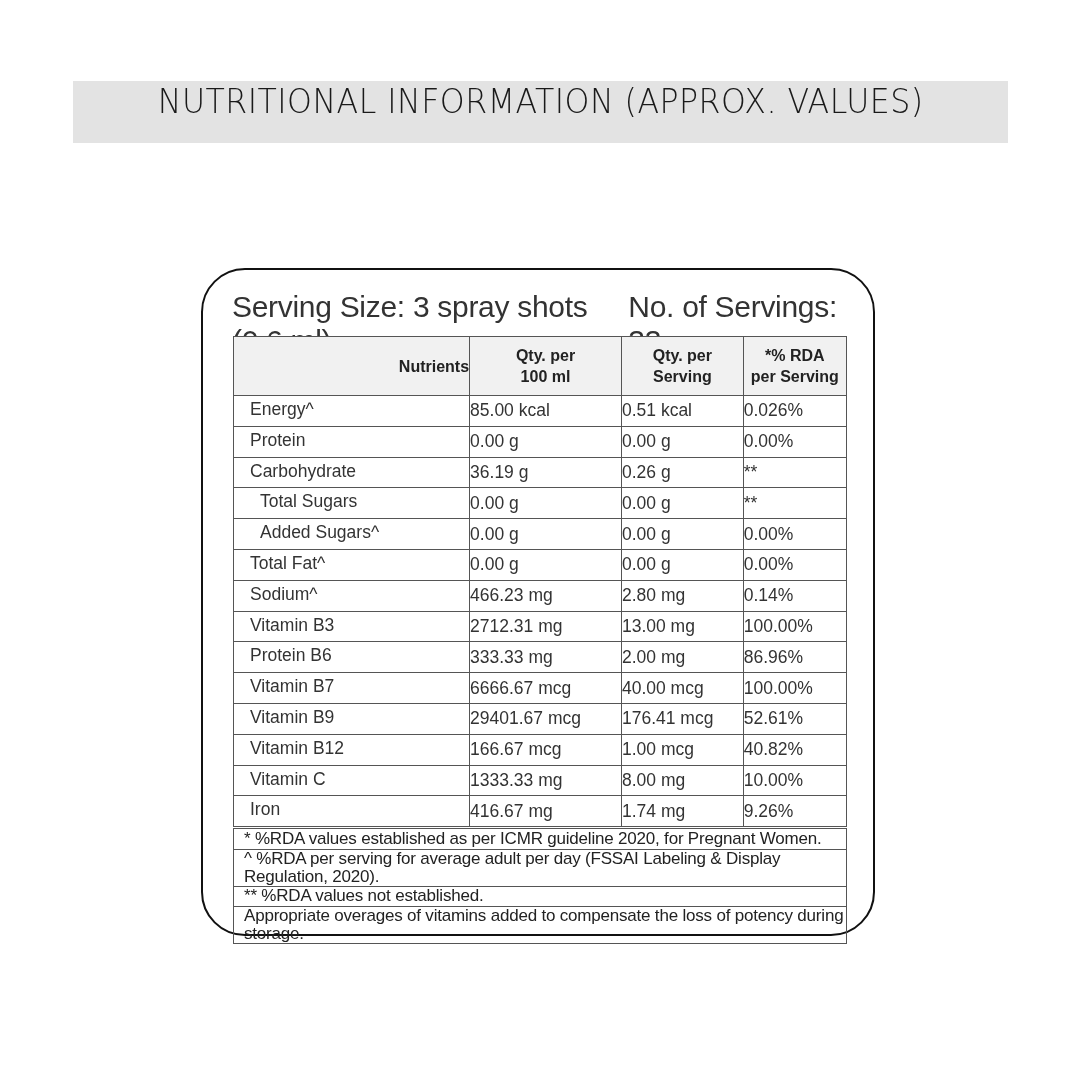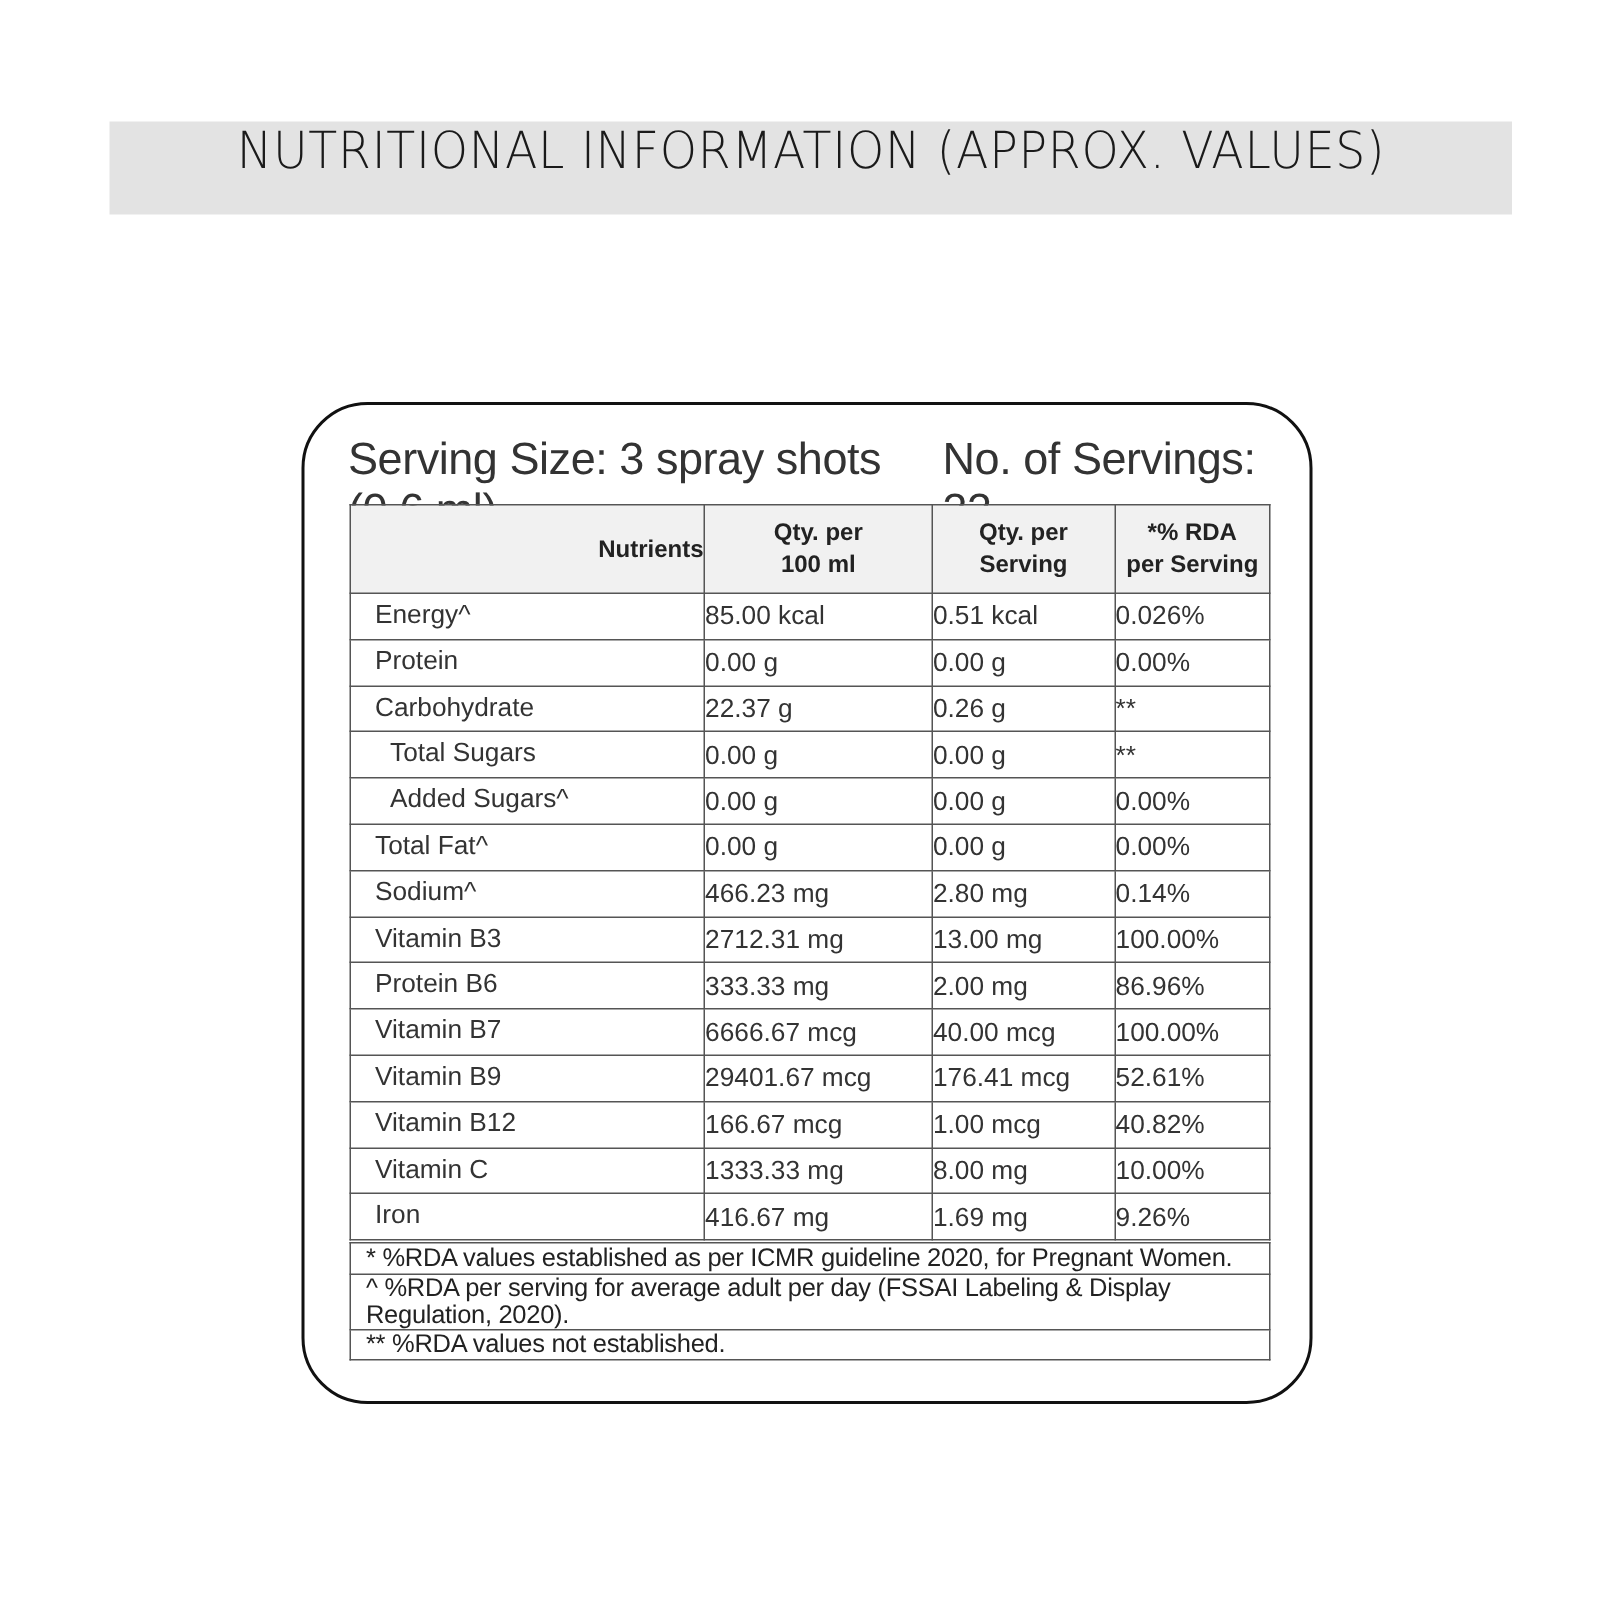--- a/index.html
+++ b/index.html
@@ -50,21 +50,21 @@
         <td>0.026%</td>
       </tr>
       <tr>
         <td class="name">Protein</td>
         <td>0.00 g</td>
         <td>0.00 g</td>
         <td>0.00%</td>
       </tr>
       <tr>
         <td class="name">Carbohydrate</td>
-        <td>22.37 g</td>
+        <td>36.19 g</td>
         <td>0.26 g</td>
         <td>**</td>
       </tr>
       <tr>
         <td class="name sub">Total Sugars</td>
         <td>0.00 g</td>
         <td>0.00 g</td>
         <td>**</td>
       </tr>
       <tr>
@@ -117,31 +117,34 @@
       </tr>
       <tr>
         <td class="name">Vitamin C</td>
         <td>1333.33 mg</td>
         <td>8.00 mg</td>
         <td>10.00%</td>
       </tr>
       <tr>
         <td class="name">Iron</td>
         <td>416.67 mg</td>
-        <td>1.69 mg</td>
+        <td>1.74 mg</td>
         <td>9.26%</td>
       </tr>
     </tbody>
 </table>
 
 <table class="notes">
   <tbody>
     <tr>
         <td>* %RDA values established as per ICMR guideline 2020, for Pregnant Women.</td>
       </tr>
     <tr>
         <td>^ %RDA per serving for average adult per day (FSSAI Labeling &amp; Display Regulation, 2020).</td>
       </tr>
     <tr>
         <td>** %RDA values not established.</td>
       </tr>
+    <tr>
+        <td>Appropriate overages of vitamins added to compensate the loss of potency during storage.</td>
+      </tr>
   </tbody>
 </table>
 
 </body></html>

